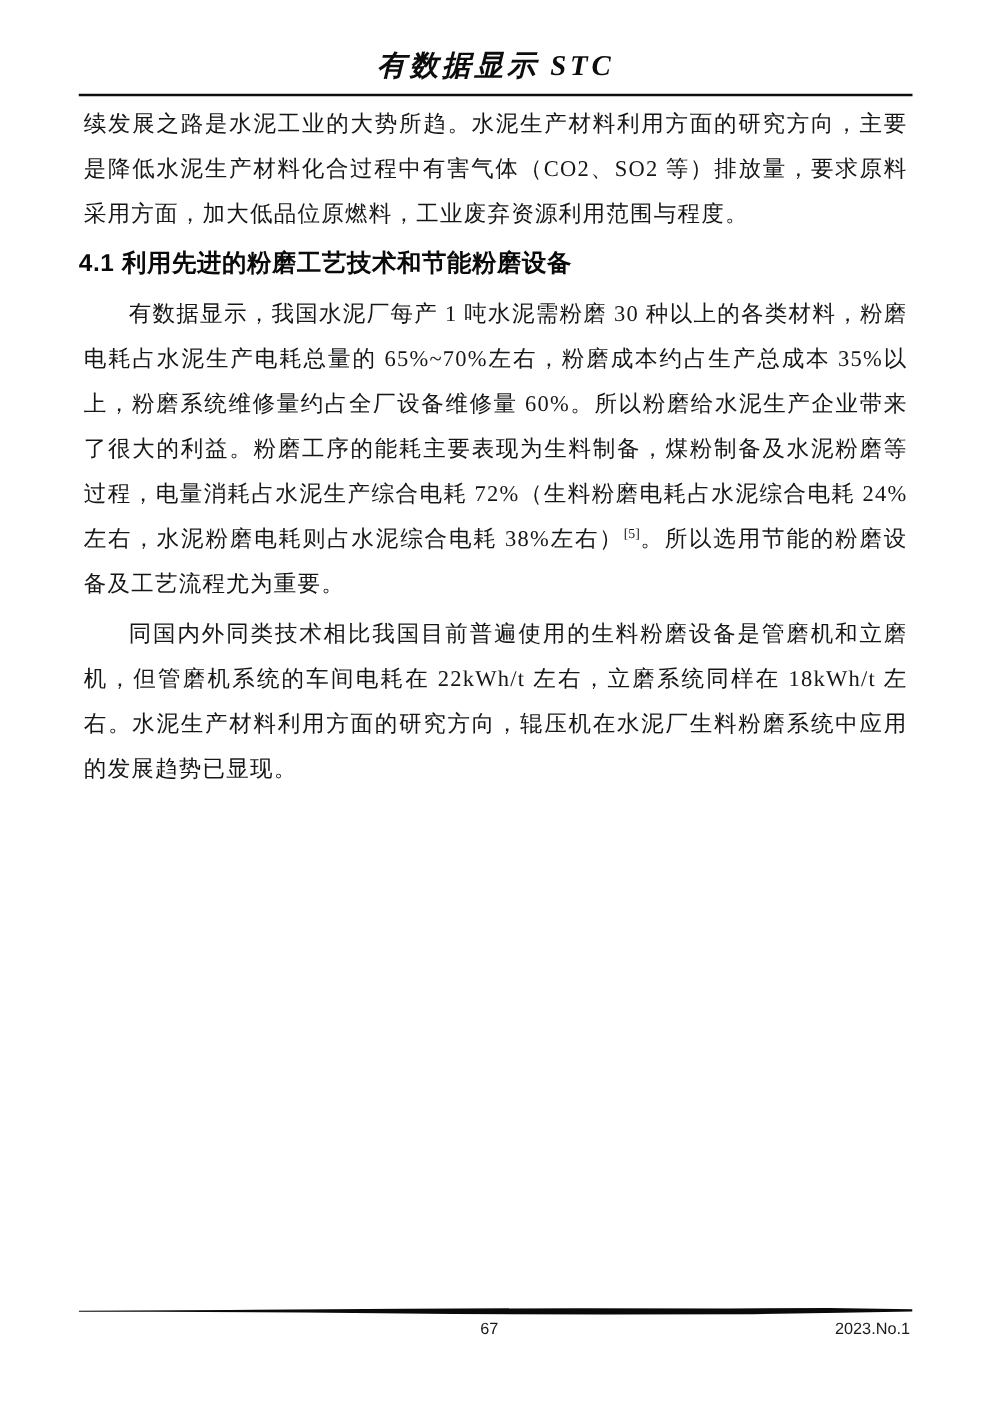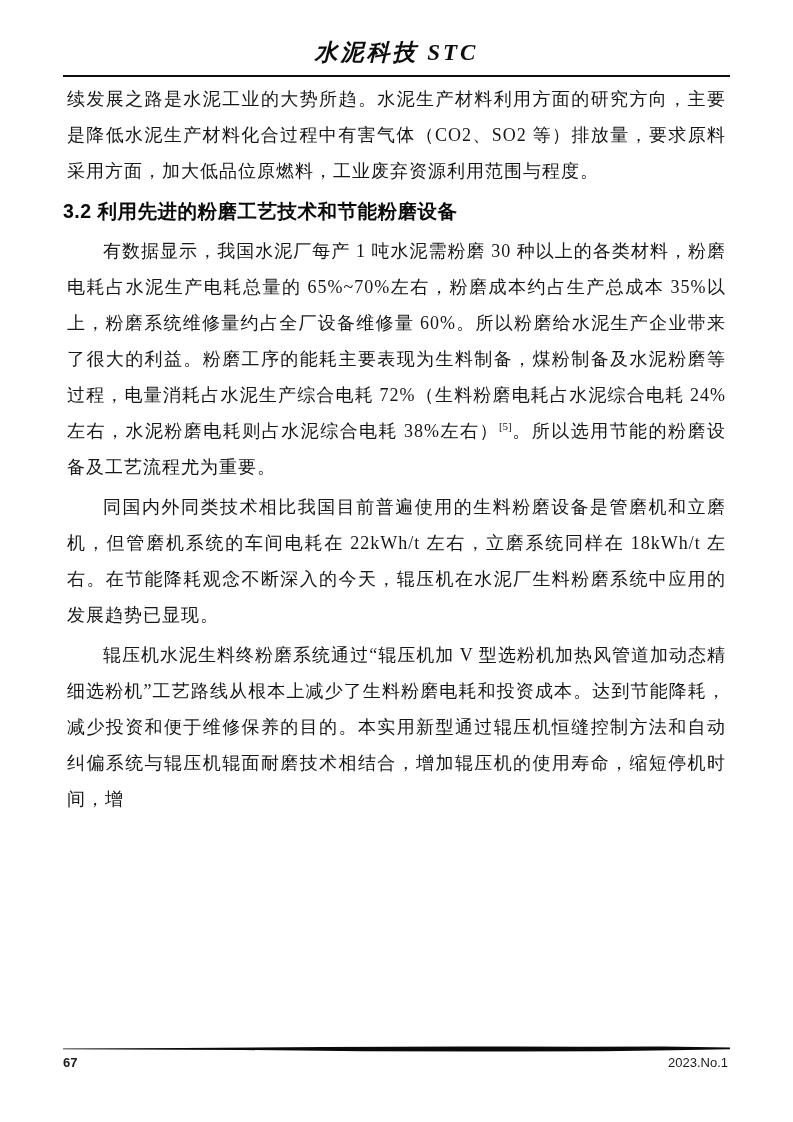--- a/index.html
+++ b/index.html
@@ -88,52 +88,50 @@
     margin-top: 2px;
     height: 18px;
     font-family: "Liberation Sans", "DejaVu Sans", sans-serif;
     font-size: 13px;
     color: #1a1a1a;
   }
   .footer-page-number {
     position: absolute;
     left: 0;
     right: 10px;
-    text-align: left;
-    font-weight: bold;
+    text-align: center;
   }
   .footer-issue {
     position: absolute;
     right: 2px;
     top: 0;
     text-align: center;
   }
 </style>
 </head>
 <body>
 
 <div class="page">
   <div class="page-inner">
 
     <header class="page-header">
-      <div class="journal-title">水泥科技 STC</div>
+      <div class="journal-title">有数据显示 STC</div>
       <div class="header-rule"></div>
     </header>
 
     <main class="page-body">
       <p>续发展之路是水泥工业的大势所趋。水泥生产材料利用方面的研究方向，主要是降低水泥生产材料化合过程中有害气体（CO2、SO2 等）排放量，要求原料采用方面，加大低品位原燃料，工业废弃资源利用范围与程度。</p>
 
-      <h2 class="section-heading">3.2 利用先进的粉磨工艺技术和节能粉磨设备</h2>
+      <h2 class="section-heading">4.1 利用先进的粉磨工艺技术和节能粉磨设备</h2>
 
       <p class="para-indent"><span>有数据显示，我国水泥厂每产 1 吨水泥需粉磨 30 种以上的各类材料，粉磨电耗占水泥生产电耗总量的 65%~70%左右，粉磨成本约占生产总成本 35%以上，粉磨系统维修量约占全厂设备维修量 60%。所以粉磨给水泥生产企业带来了很大的利益。粉磨工序的能耗主要表现为生料制备，煤粉制备及水泥粉磨等过程，电量消耗占水泥生产综合电耗 72%（生料粉磨电耗占水泥综合电耗 24%左右，水泥粉磨电耗则占水泥综合电耗 38%左右）</span><sup class="citation">[5]</sup><span>。所以选用节能的粉磨设备及工艺流程尤为重要。</span></p>
 
 
-      <p class="para-indent">同国内外同类技术相比我国目前普遍使用的生料粉磨设备是管磨机和立磨机，但管磨机系统的车间电耗在 22kWh/t 左右，立磨系统同样在 18kWh/t 左右。在节能降耗观念不断深入的今天，辊压机在水泥厂生料粉磨系统中应用的发展趋势已显现。</p>
+      <p class="para-indent">同国内外同类技术相比我国目前普遍使用的生料粉磨设备是管磨机和立磨机，但管磨机系统的车间电耗在 22kWh/t 左右，立磨系统同样在 18kWh/t 左右。水泥生产材料利用方面的研究方向，辊压机在水泥厂生料粉磨系统中应用的发展趋势已显现。</p>
 
-      <p class="para-indent">辊压机水泥生料终粉磨系统通过“辊压机加 V 型选粉机加热风管道加动态精细选粉机”工艺路线从根本上减少了生料粉磨电耗和投资成本。达到节能降耗，减少投资和便于维修保养的目的。本实用新型通过辊压机恒缝控制方法和自动纠偏系统与辊压机辊面耐磨技术相结合，增加辊压机的使用寿命，缩短停机时间，增</p>
     </main>
 
   </div>
 
   <footer class="page-footer">
     <svg class="footer-rule-svg" viewBox="0 0 667 8" preserveAspectRatio="none" xmlns="http://www.w3.org/2000/svg">
       <polygon fill="#0a0a0a" points="0,3.6 120,2.9 260,2.0 400,1.5 520,1.7 600,1.4 667,2.4 667,4.2 610,5.2 540,6.3 420,6.5 300,6.2 180,5.0 60,4.4 0,4.3"></polygon>
     </svg>
     <div class="footer-row">
       <span class="footer-page-number">67</span>

